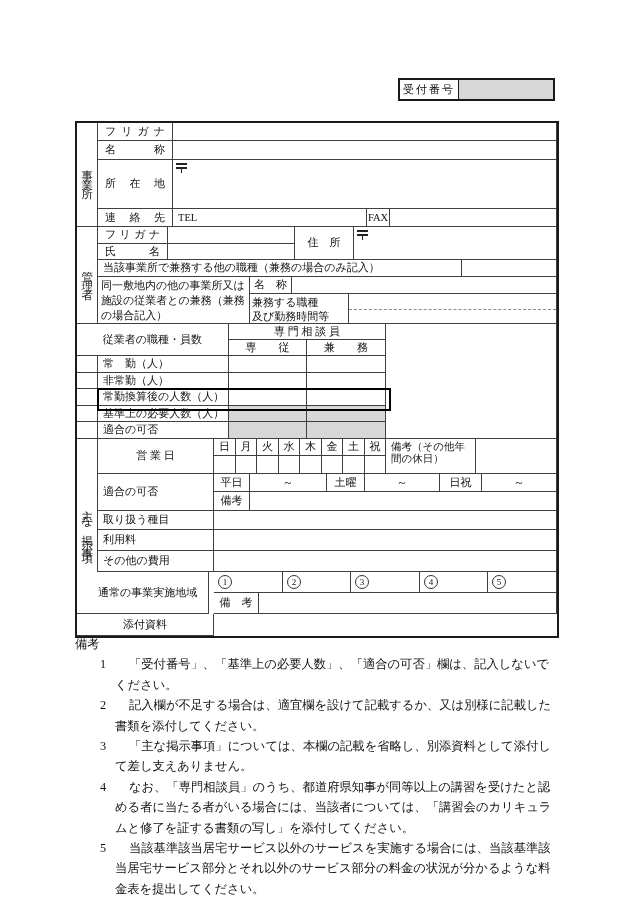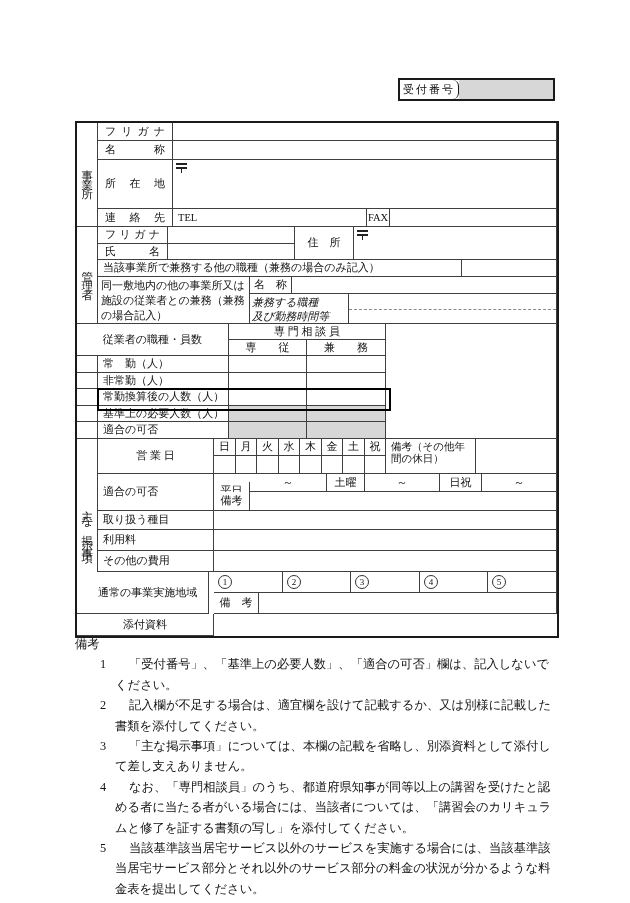--- a/index.html
+++ b/index.html
@@ -4,36 +4,36 @@
 <style>
   html,body{margin:0;padding:0;background:#e8e8e8;}
   #page{position:relative;width:630px;height:903px;background:#ffffff;
         font-family:"Liberation Serif","DejaVu Serif",serif;color:#111;overflow:hidden;}
   .abs{position:absolute;}
   #doc-title{left:85px;top:51px;font-size:12.5px;letter-spacing:.5px;}
   
   #reception{left:398px;top:78px;width:157px;height:23px;border:2px solid #1a1a1a;
              display:flex;box-sizing:border-box;}
   #reception .rlabel{width:58px;border-right:1.5px solid #1a1a1a;display:flex;align-items:center;
-             justify-content:center;font-size:11px;letter-spacing:2px;border-radius:6px;}
+             justify-content:center;font-size:11px;letter-spacing:2px;}
   #reception .rvalue{flex:1;background:#d7d7d7;}
   
   #form-table{left:75px;top:121px;width:480px;height:513px;border:2px solid #1a1a1a;box-sizing:content-box;}
   .c{position:absolute;box-sizing:border-box;border-right:1px solid #3f3f3f;border-bottom:1px solid #3f3f3f;
      font-size:11px;line-height:1.25;overflow:hidden;background:#fff;}
   .lab{display:flex;align-items:center;justify-content:center;text-align:center;}
   .left{display:flex;align-items:center;padding-left:5px;}
   .topleft{padding:2px 0 0 5px;}
   .js{display:block;text-align:justify;text-align-last:justify;padding:0 7px;
       display:flex;align-items:center;}
   .js span{display:block;width:100%;text-align:justify;text-align-last:justify;}
   .v{display:flex;align-items:center;justify-content:center;}
   .v span{writing-mode:vertical-rl;text-orientation:upright;letter-spacing:9px;font-size:11.5px;}
   .gray{background:#d7d7d7;}
-  .pre{white-space:pre-line;font-style:italic;}
+  .pre{white-space:pre-line;}
   .sm{font-size:10.5px;}
   .dash{position:absolute;left:0;right:0;top:50%;border-top:1px dashed #8a8a8a;}
   #thick-box{left:20px;top:265px;width:290px;height:19px;border:2px solid #000;z-index:6;pointer-events:none;background:transparent;}
   
   .postal{position:relative;display:inline-block;width:11px;height:10px;margin:3px 0 0 3px;}
   .postal i{position:absolute;background:#222;display:block;}
   .postal .b1{left:0;top:0;width:11px;height:1.5px;}
   .postal .b2{left:0;top:4px;width:11px;height:1.5px;}
   .postal .st{left:4.75px;top:5px;width:1.5px;height:5px;}
   .circ{display:inline-block;width:12px;height:12px;border:1px solid #333;border-radius:50%;
@@ -158,21 +158,21 @@
     <div class="c" style="left:180px;top:333px;width:22px;height:18px"></div>
     <div class="c" style="left:202px;top:333px;width:21px;height:18px"></div>
     <div class="c" style="left:223px;top:333px;width:22px;height:18px"></div>
     <div class="c" style="left:245px;top:333px;width:21px;height:18px"></div>
     <div class="c" style="left:266px;top:333px;width:22px;height:18px"></div>
     <div class="c" style="left:288px;top:333px;width:21px;height:18px"></div>
     <div class="c topleft sm" style="left:309px;top:316px;width:90px;height:35px;line-height:12px">備考（その他年間の休日）</div>
     <div class="c" style="left:399px;top:316px;width:81px;height:35px"></div>
 
     <div class="c left" style="left:21px;top:351px;width:116px;height:37px">適合の可否</div>
-    <div class="c lab" style="left:137px;top:359px;width:36px;height:18px">平日</div>
+    <div class="c lab" style="left:137px;top:351px;width:36px;height:18px">平日</div>
     <div class="c lab" style="left:173px;top:351px;width:77px;height:18px">～</div>
     <div class="c lab" style="left:250px;top:351px;width:38px;height:18px">土曜</div>
     <div class="c lab" style="left:288px;top:351px;width:75px;height:18px">～</div>
     <div class="c lab" style="left:363px;top:351px;width:42px;height:18px">日祝</div>
     <div class="c lab" style="left:405px;top:351px;width:75px;height:18px">～</div>
     <div class="c lab" style="left:137px;top:369px;width:36px;height:19px">備考</div>
     <div class="c" style="left:173px;top:369px;width:307px;height:19px"></div>
 
     <div class="c left" style="left:21px;top:388px;width:116px;height:19px">取り扱う種目</div>
     <div class="c" style="left:137px;top:388px;width:343px;height:19px"></div>

